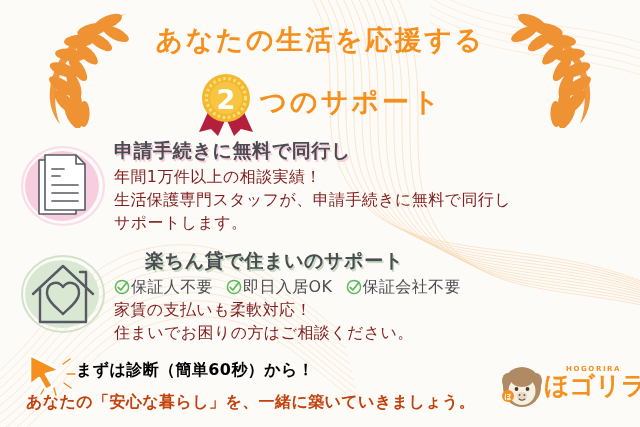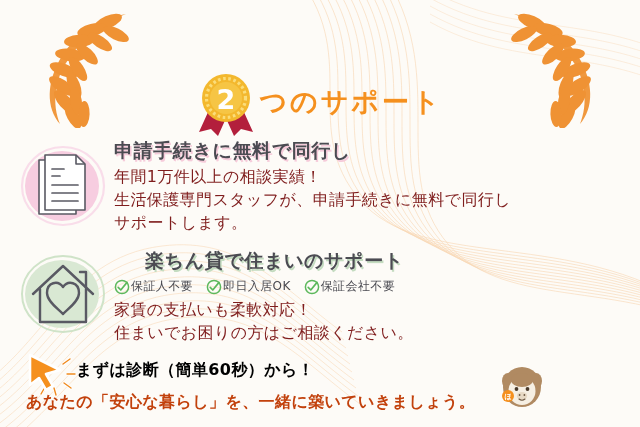--- a/index.html
+++ b/index.html
@@ -131,21 +131,21 @@
     line-height: 23px;
     letter-spacing: 0.4px;
     color: #7f1d1d;
     white-space: nowrap;
   }
 
   .check-row {
     display: flex;
     align-items: center;
     gap: 0;
-    font-size: 12px;
+    font-size: 16px;
     line-height: 23px;
     letter-spacing: 0.4px;
     color: #4b4b52;
     white-space: nowrap;
   }
   .check-item {
     display: inline-flex;
     align-items: center;
     margin-right: 13px;
   }
@@ -318,20 +318,21 @@
           <ellipse cx="70" cy="34" rx="14" ry="5.8" transform="rotate(34 70 34)"></ellipse>
           <ellipse cx="57" cy="46" rx="14" ry="5.8" transform="rotate(44 57 46)"></ellipse>
           <ellipse cx="48" cy="61" rx="14" ry="5.8" transform="rotate(56 48 61)"></ellipse>
           <ellipse cx="44" cy="77" rx="14" ry="5.8" transform="rotate(68 44 77)"></ellipse>
           <ellipse cx="46" cy="93" rx="14" ry="5.8" transform="rotate(80 46 93)"></ellipse>
           <ellipse cx="54" cy="106" rx="13" ry="5.6" transform="rotate(92 54 106)"></ellipse>
         </g>
       </g>
     </svg>
 
+    <div class="title-line1">あなたの生活を応援する</div>
 
     <div class="title-line2-wrap">
       <svg class="medal" viewBox="0 0 58 64" xmlns="http://www.w3.org/2000/svg">
         <path d="M12,38 L2,60 L14,57 L21,64 L30,44 Z" fill="#b31f3c"></path>
         <path d="M46,38 L56,60 L44,57 L37,64 L28,44 Z" fill="#b31f3c"></path>
         <circle cx="29" cy="26" r="24" fill="#f3b82e"></circle>
         <circle cx="29" cy="26" r="19.5" fill="none" stroke="#fbdd7a" stroke-width="3.2" stroke-dasharray="2.6 2.6"></circle>
         <circle cx="29" cy="26" r="16" fill="#f6c544"></circle>
         <text x="29" y="37" text-anchor="middle" font-family="DejaVu Sans, Liberation Sans, sans-serif" font-size="27" font-weight="700" fill="#ffffff">2</text>
       </svg>
@@ -443,16 +444,20 @@
         <ellipse cx="22" cy="17" rx="11" ry="7" fill="#b08a62"></ellipse>
         <circle cx="16.5" cy="26" r="1.9" fill="#4a3a2a"></circle>
         <circle cx="27.5" cy="26" r="1.9" fill="#4a3a2a"></circle>
         <ellipse cx="22" cy="33" rx="5.2" ry="4" fill="#e7d9c4"></ellipse>
         <circle cx="19.6" cy="32" r="0.9" fill="#6b5640"></circle>
         <circle cx="24.4" cy="32" r="0.9" fill="#6b5640"></circle>
         <path d="M19,36 Q22,38.5 25,36" fill="none" stroke="#6b5640" stroke-width="1.1" stroke-linecap="round"></path>
         <circle cx="8" cy="33" r="6" fill="#f5901e"></circle>
         <text x="8" y="36" text-anchor="middle" font-family="DejaVu Sans, Liberation Sans, sans-serif" font-size="7" font-weight="700" fill="#ffffff">ほ</text>
       </svg>
+      <div class="logo-word">
+        <div class="logo-romaji">HOGORIRA</div>
+        <div class="logo-kana">ほゴリラ</div>
+      </div>
     </div>
   </div>
 
 </div>
 
 </body></html>

